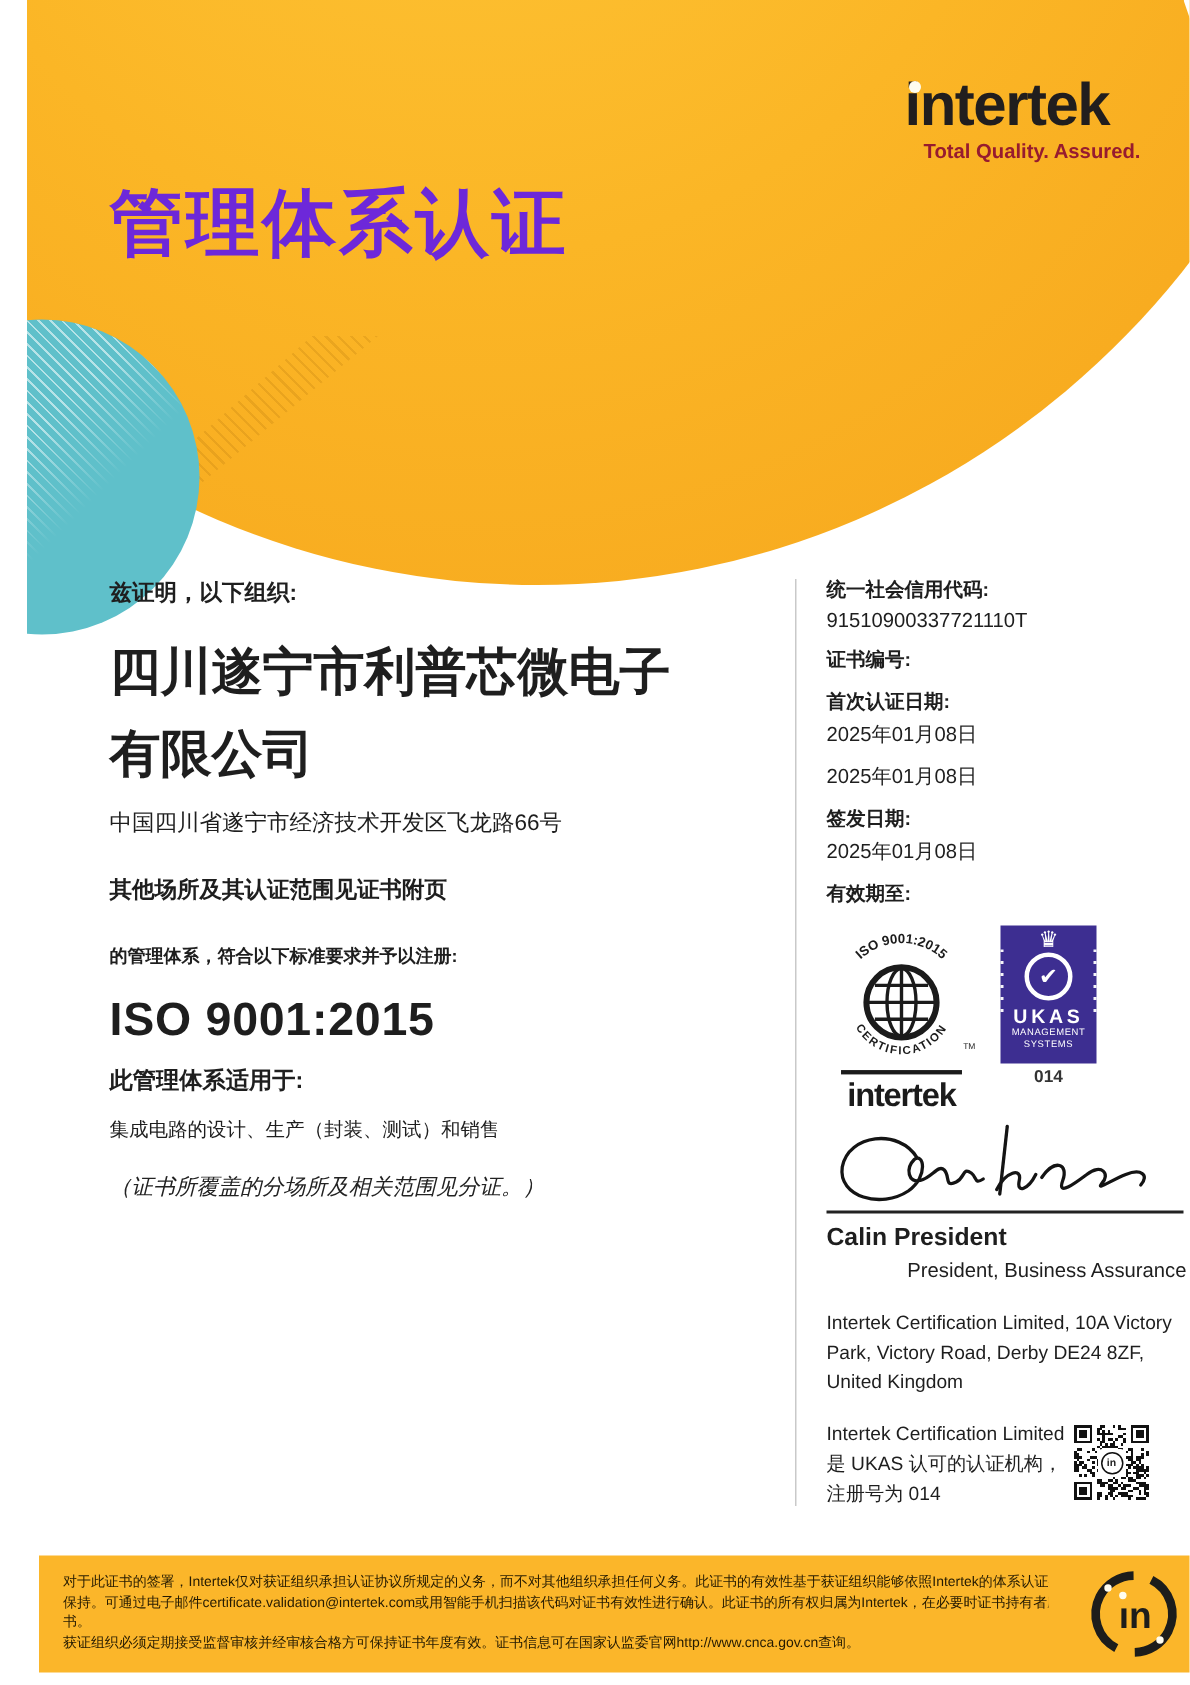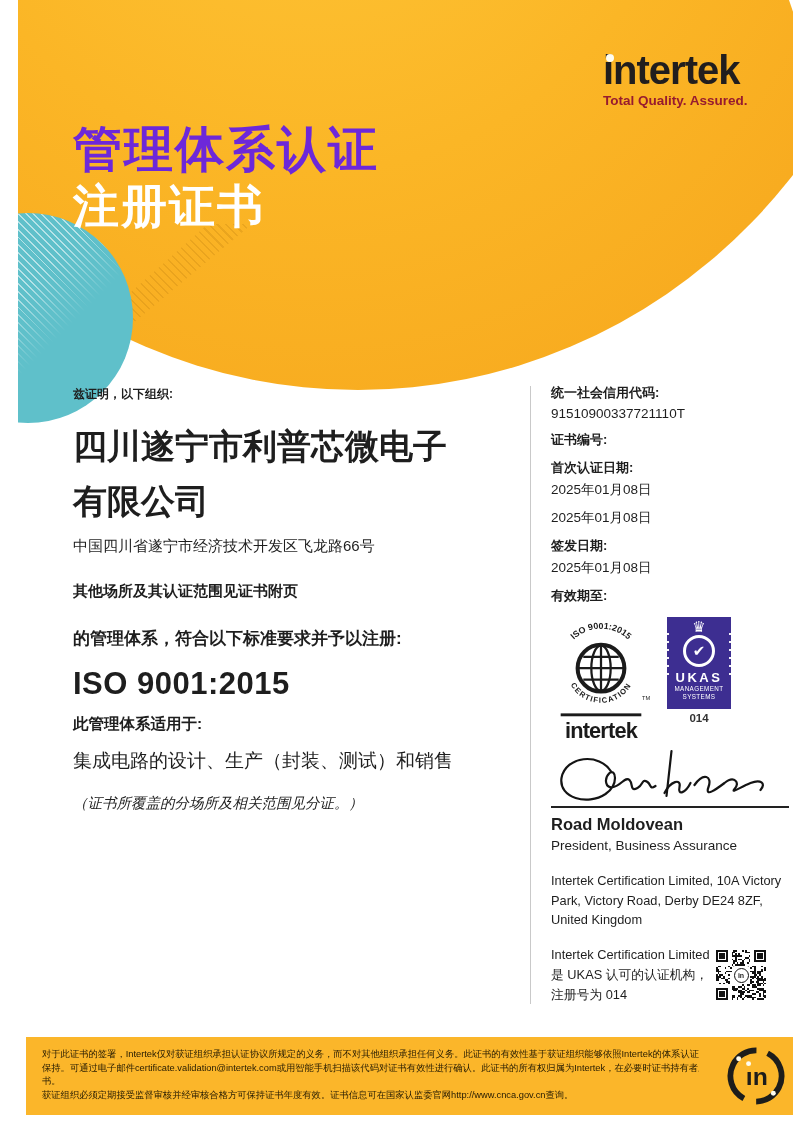--- a/index.html
+++ b/index.html
@@ -18,39 +18,39 @@
         -webkit-mask-image:linear-gradient(135deg,#000 42%,transparent 62%);
         mask-image:linear-gradient(135deg,#000 42%,transparent 62%);}
   .hatch-wedge{position:absolute;left:34px;top:224px;width:200px;height:150px;
         background:repeating-linear-gradient(45deg, rgba(150,92,0,.16) 0 1.5px, transparent 1.5px 6px);
         clip-path:polygon(0 92%, 78% 0, 100% 0, 10% 100%);}
 
   
   .brand{position:absolute;top:50px;left:585px;width:170px;}
   .wordmark{position:relative;font-size:40px;font-weight:bold;letter-spacing:-1px;color:#211E1E;line-height:1;}
   .idot{position:absolute;left:3px;top:4px;width:8px;height:8px;border-radius:50%;background:#FFFDF0;}
-  .tagline{margin-top:3px;font-size:13.5px;font-weight:bold;color:#971B2F;}
+  .tagline{margin-top:3px;font-size:13.5px;font-weight:bold;color:#971B2F;text-align:center;}
 
   
   .titles{position:absolute;left:55px;top:122px;line-height:1.12;}
   .title1{font-size:49px;font-weight:bold;color:#6d28d9;letter-spacing:2px;}
   .title2{font-size:46px;font-weight:bold;color:#ffffff;letter-spacing:2px;margin-top:4px;}
 
   
   .divider{position:absolute;left:512px;top:386px;width:1px;height:618px;background:#c9c9c9;}
 
   .leftcol{position:absolute;left:55px;top:386px;width:432px;}
-  .intro{font-size:12px;font-weight:bold;margin-bottom:16px;}
+  .intro{font-size:15px;font-weight:bold;margin-bottom:16px;}
   .company{font-size:34px;font-weight:bold;line-height:1.62;width:402px;margin-bottom:8px;}
   .addr{font-size:15px;margin-bottom:26px;}
   .attach{font-size:15px;font-weight:bold;margin-bottom:26px;}
-  .regnote{font-size:17px;font-weight:bold;margin-bottom:16px;}
+  .regnote{font-size:12px;font-weight:bold;margin-bottom:16px;}
   .standard{font-size:31px;font-weight:bold;letter-spacing:.5px;margin-bottom:12px;}
   .applies{font-size:15.5px;font-weight:bold;margin-bottom:13px;}
-  .scope{font-size:19px;margin-bottom:20px;}
+  .scope{font-size:13px;margin-bottom:20px;}
   .subcert{font-size:14.5px;font-style:italic;color:#222;}
 
   .rightcol{position:absolute;left:533px;top:384px;width:250px;}
   .field{margin-bottom:10px;}
   .field .lbl{font-size:13px;font-weight:bold;margin-bottom:4px;}
   .field .val{font-size:13.5px;}
 
   
   .marks-row{display:flex;align-items:flex-start;gap:16px;margin-top:8px;}
   .globe-mark{width:100px;}
@@ -65,21 +65,21 @@
   .ukas-check{width:26px;height:26px;border:3px solid #fff;border-radius:50%;margin-top:1px;
         display:flex;align-items:center;justify-content:center;font-size:15px;font-weight:bold;}
   .ukas-name{font-size:13px;font-weight:bold;letter-spacing:2.5px;margin-top:3px;}
   .ukas-sub{font-size:6.3px;letter-spacing:.4px;line-height:1.25;}
   .ukas-num{font-size:11.5px;color:#333;margin-top:3px;font-weight:bold;}
 
   
   .sig-block{margin-top:4px;width:240px;}
   .sig-line{border-bottom:2px solid #222;width:238px;margin-top:-6px;}
   .sig-name{font-size:16.5px;font-weight:bold;margin-top:7px;}
-  .sig-title{font-size:13.5px;margin-top:4px;}
+  .sig-title{font-size:13.5px;margin-top:4px;text-align:right;}
   .issuer-addr{font-size:12.8px;line-height:1.5;margin-top:18px;width:250px;}
   .ukas-note{font-size:12.8px;line-height:1.55;margin-top:16px;white-space:pre-line;width:175px;}
   .qr{position:absolute;left:698px;top:950px;width:50px;height:50px;}
   .qr svg{width:50px;height:50px;shape-rendering:crispEdges;}
   .qr-center{position:absolute;left:16px;top:16px;width:18px;height:18px;background:#fff;border-radius:3px;
         display:flex;align-items:center;justify-content:center;}
   .qr-center i{width:13px;height:13px;border:1.5px solid #111;border-radius:50%;font-style:normal;
         font-size:7px;font-weight:bold;display:flex;align-items:center;justify-content:center;}
 
   
@@ -101,21 +101,20 @@
   </div>
 
   <div class="brand">
     <div class="wordmark">intertek</div>
     <span class="idot" style="position:absolute;"></span>
     <div class="tagline">Total Quality. Assured.</div>
   </div>
 
   <div class="titles">
     <div class="title1">管理体系认证</div>
-    <div class="title2">注册证书</div>
   </div>
 
   <div class="divider"></div>
 
   <div class="leftcol">
     <div class="intro">兹证明，以下组织:</div>
     <div class="company">四川遂宁市利普芯微电子有限公司</div>
     <div class="addr">中国四川省遂宁市经济技术开发区飞龙路66号</div>
     <div class="attach">其他场所及其认证范围见证书附页</div>
     <div class="regnote">的管理体系，符合以下标准要求并予以注册:</div>
@@ -186,21 +185,21 @@
     <div class="sig-block">
       <svg width="235" height="62" viewBox="0 0 230 62">
         <g fill="none" stroke="#141414" stroke-width="2.2" stroke-linecap="round">
           <path d="M58,26 C46,6 12,10 8,32 C5,52 34,60 52,48 C66,38 62,22 56,27 C50,33 52,43 60,41 C68,39 72,30 76,34 C80,38 76,46 84,42 C90,39 88,32 94,36 C98,39 96,44 102,40"></path>
           <path d="M118,5 L113,50"></path>
           <path d="M111,47 C117,35 128,32 126,41 C124,50 132,47 137,37"></path>
           <path d="M141,39 C150,26 159,30 155,41 C151,52 163,43 171,37 C181,29 187,37 181,43 C177,48 187,41 197,37 C207,33 213,37 207,44"></path>
         </g>
       </svg>
       <div class="sig-line"></div>
-      <div class="sig-name">Road Moldovean</div>
+      <div class="sig-name">Calin President</div>
       <div class="sig-title">President, Business Assurance</div>
     </div>
 
     <div class="issuer-addr">Intertek Certification Limited, 10A Victory Park, Victory Road, Derby DE24 8ZF, United Kingdom</div>
     <div class="ukas-note">Intertek Certification Limited
 是 UKAS 认可的认证机构，
 注册号为 014</div>
   </div>
 
   <div class="qr">

